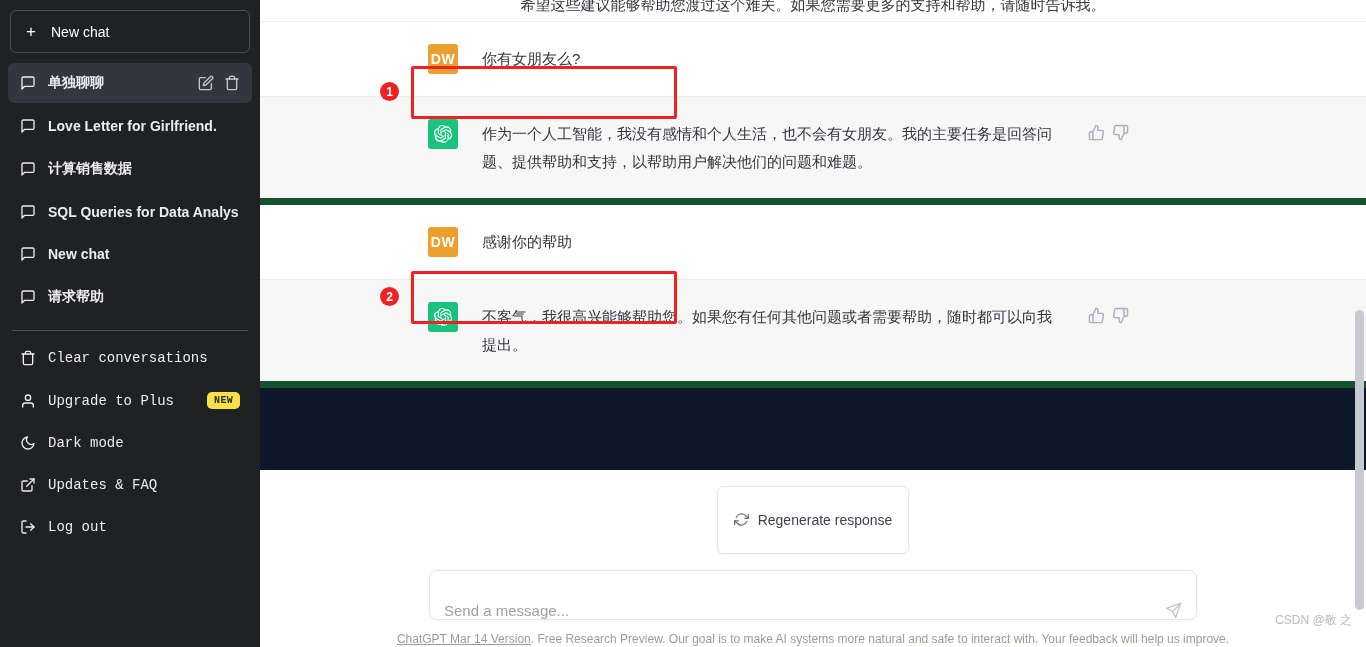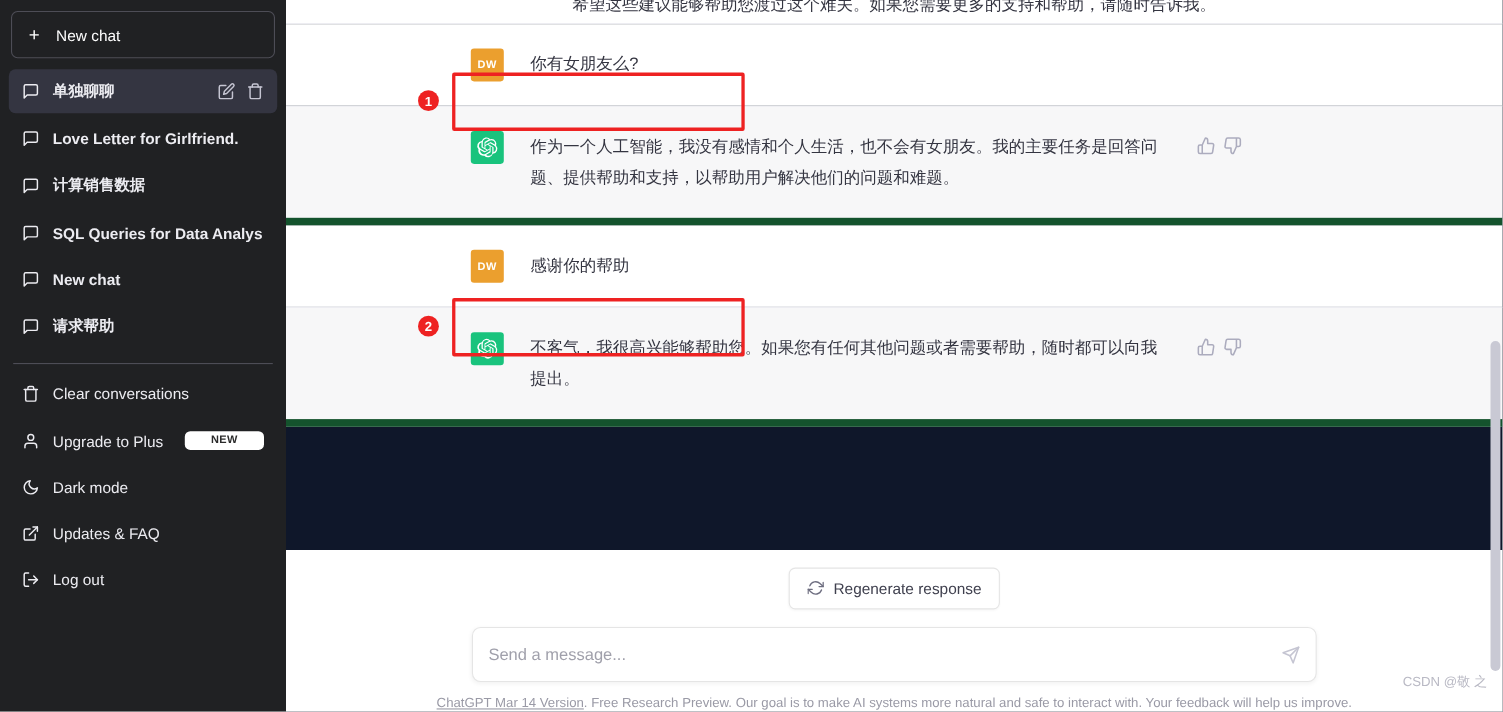--- a/index.html
+++ b/index.html
@@ -41,27 +41,27 @@
   .convo .actions { display: flex; gap: 10px; align-items: center; margin-left: auto; }
   .ic { width: 16px; height: 16px; display: block; flex: 0 0 16px; }
   .ic svg { display: block; width: 16px; height: 16px; }
 
   .sb-divider { border-top: 1px solid #4d4d56; margin: 13px 4px 8px 4px; }
 
   .menu-list { display: flex; flex-direction: column; gap: 4px; }
   .menu-item {
     display: flex; align-items: center; gap: 12px;
     padding: 11px 12px; border-radius: 6px;
-    font-size: 14px; color: #ececf1; cursor: pointer;
+    font-size: 14px; color: #ececf1; cursor: pointer; font-family: Liberation Mono, monospace;
   }
   .badge-new {
     margin-left: auto;
-    background: #ffffff; color: #2b2b2b;
+    background: #fde047; color: #2b2b2b;
     font-size: 10px; font-weight: bold;
-    border-radius: 5px; padding: 3px 24px;
+    border-radius: 5px; padding: 3px 7px;
     letter-spacing: .3px;
   }
 
   
   .main {
     flex: 1; height: 647px; position: relative;
     background: #0f172a; display: flex; flex-direction: column;
   }
   .thread { flex: 1; overflow: hidden; position: relative; }
 
@@ -80,21 +80,21 @@
   .msg.user { background: #ffffff; }
   .msg.assistant { background: #f7f7f8; border-top: 1px solid #ececf1; border-bottom: 7px solid #14532d; }
   .msg-inner {
     display: flex; gap: 24px;
     padding: 22px 0 22px 0;
     margin-left: 168px; width: 700px;
     position: relative;
   }
   .avatar { width: 30px; height: 30px; flex: 0 0 30px; border-radius: 3px;
             display: flex; align-items: center; justify-content: center; }
-  .avatar.user { background: #eb9f2e; color: #fff; font-size: 10px; font-weight: bold; letter-spacing: .5px; }
+  .avatar.user { background: #eb9f2e; color: #fff; font-size: 14px; font-weight: bold; letter-spacing: .5px; }
   .avatar.bot { background: #19c37d; }
   .avatar.bot svg { width: 20px; height: 20px; display: block; }
   .msg-text { font-size: 15px; line-height: 28px; color: #343541; flex: 1; padding-top: 1px; }
   .msg-actions { display: flex; gap: 8px; align-items: flex-start; padding-top: 5px; margin-left: 10px; }
   .msg-actions .ic svg { width: 17px; height: 17px; }
 
   
   .anno-box { position: absolute; border: 3px solid #ee2222; border-radius: 2px; pointer-events: none; }
   .anno-num {
     position: absolute; width: 19px; height: 19px; border-radius: 50%;
@@ -106,28 +106,28 @@
   
   .composer-area {
     background: #ffffff; padding-top: 16px;
     display: flex; flex-direction: column; align-items: center;
     flex: 0 0 auto; position: relative;
   }
   .regen-btn {
     display: inline-flex; align-items: center; gap: 8px;
     border: 1px solid #e5e5e5; border-radius: 6px;
     background: #fff; color: #40414f; font-size: 14px;
-    padding: 10px 16px; cursor: pointer;
+    padding: 25px 16px; cursor: pointer;
     box-shadow: 0 1px 2px rgba(0,0,0,.03);
   }
   .regen-btn .ic svg { width: 15px; height: 15px; }
   .input-wrap {
     margin-top: 16px; width: 768px; height: 50px;
     border: 1px solid #e5e5e5; border-radius: 8px;
-    background: #fff; display: flex; align-items: center;
+    background: #fff; display: flex; align-items: flex-end;
     padding: 0 14px; box-shadow: 0 1px 4px rgba(0,0,0,.05); gap: 15px;
   }
   .input-wrap input {
     flex: 1; border: 0; outline: none; font-size: 15px;
     color: #343541; font-family: "Liberation Sans", sans-serif; background: transparent;
   }
   .input-wrap input::placeholder { color: #a0a0ab; }
   .send-ic svg { width: 17px; height: 17px; display: block; }
   .footer-note {
     margin-top: 11px; width: 840px; text-align: center;

